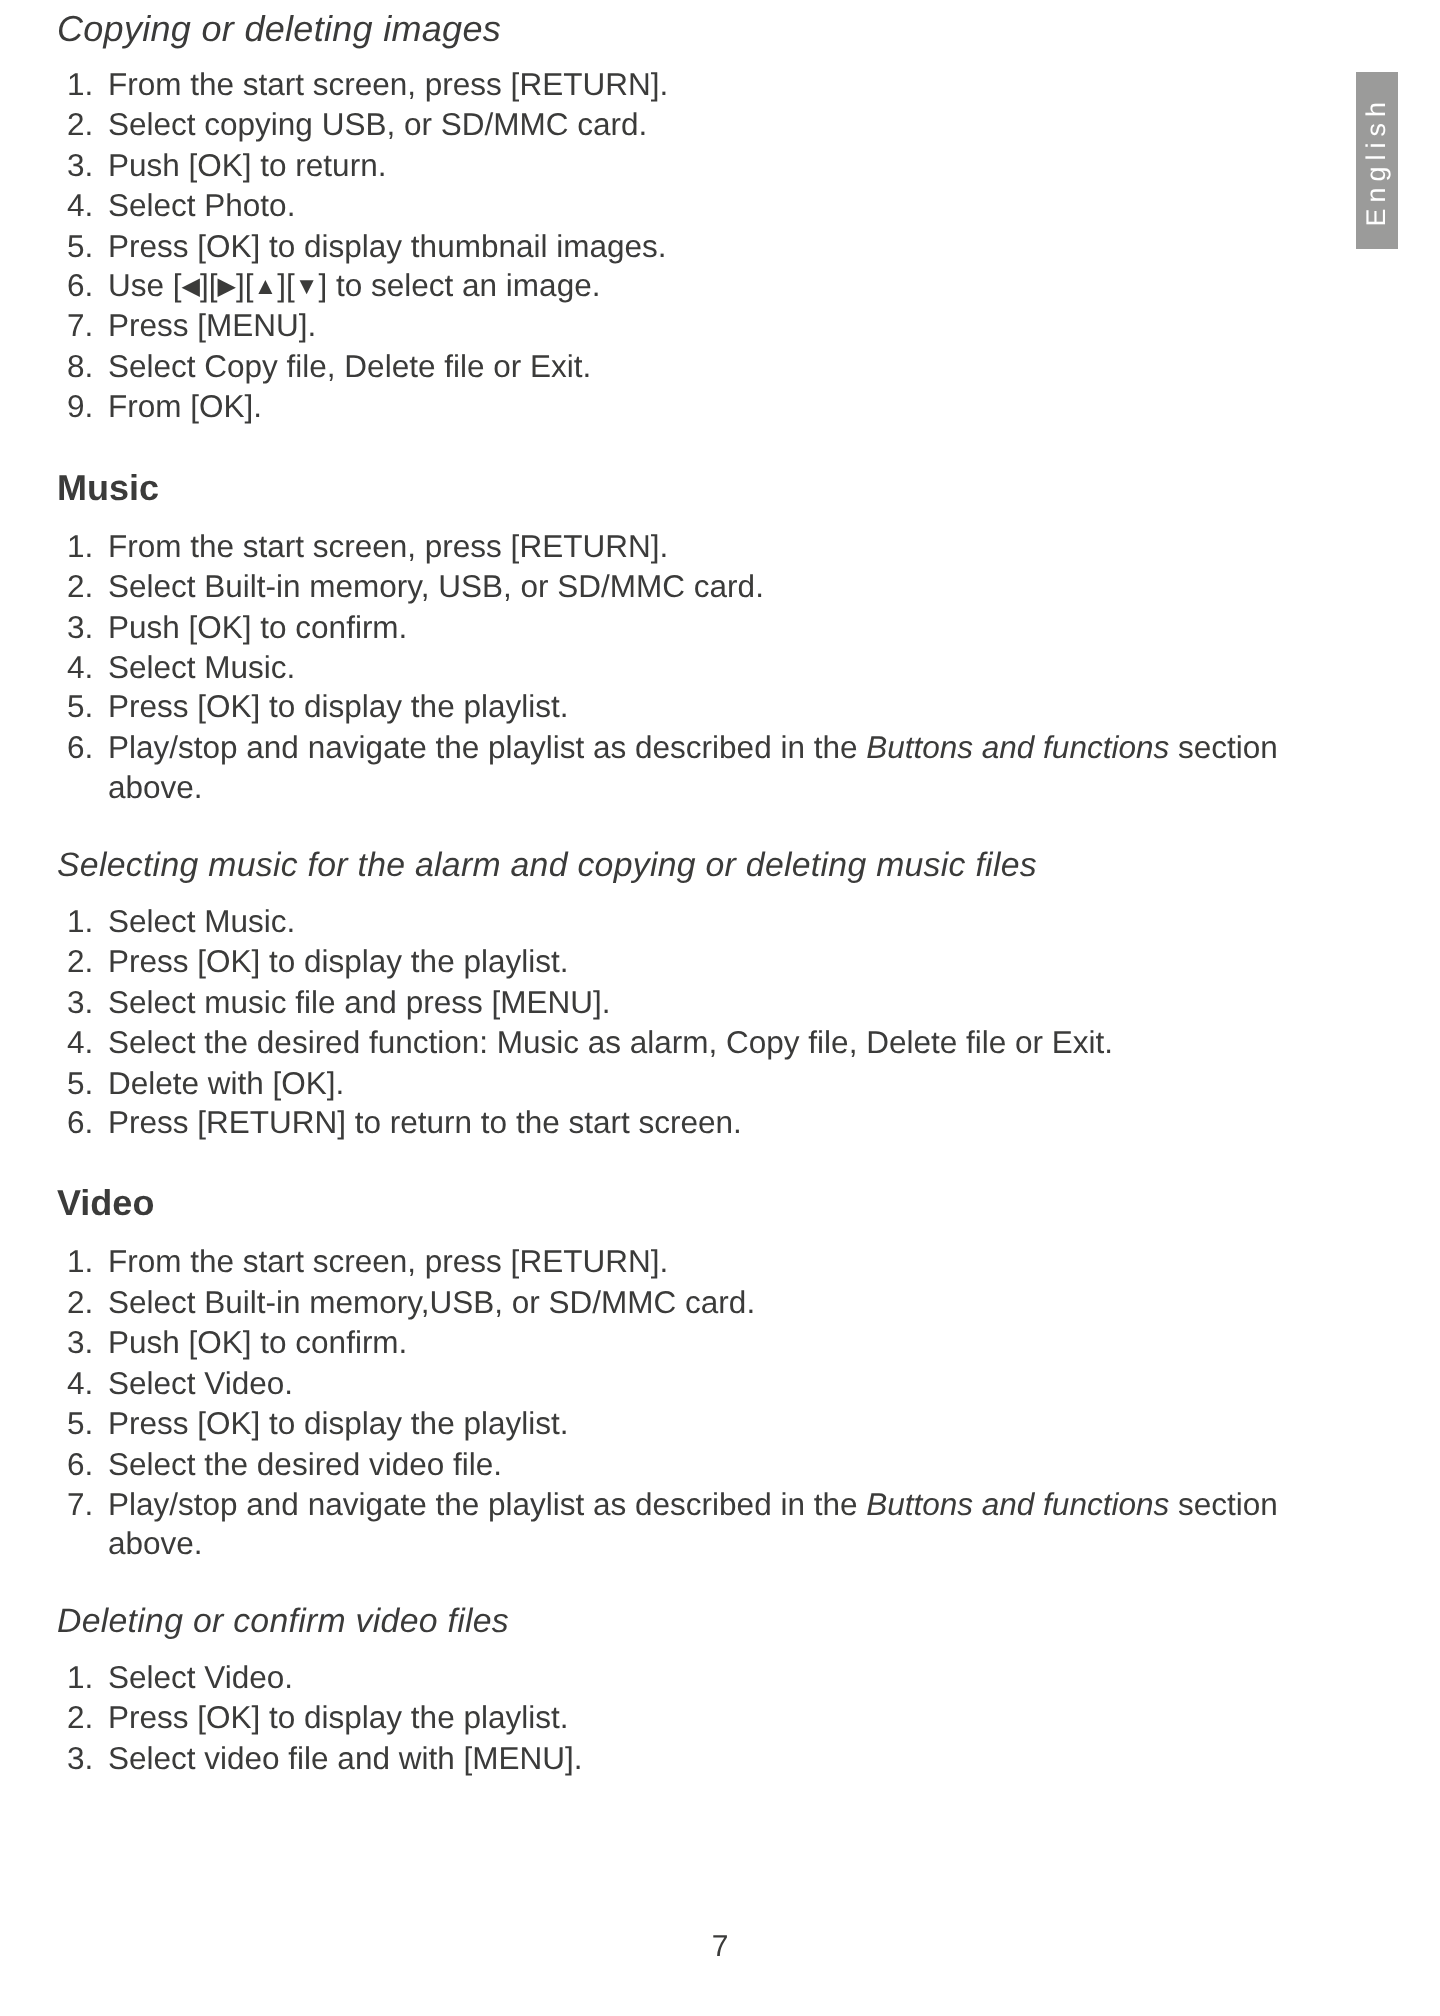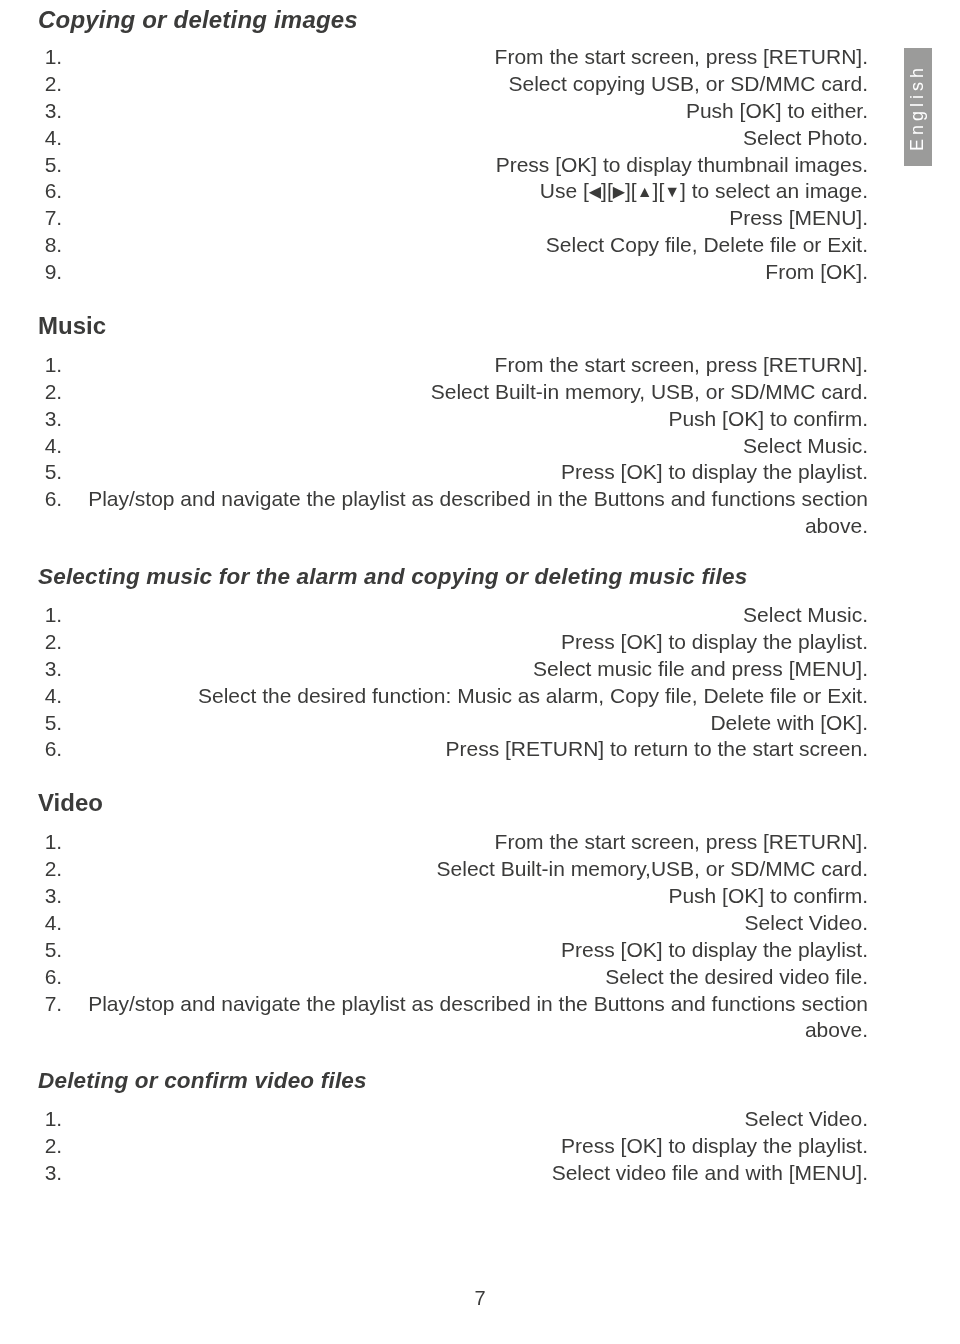--- a/index.html
+++ b/index.html
@@ -1,45 +1,45 @@
 <!DOCTYPE html>
 <html><head>
 <meta charset="utf-8">
 <style>
   html,body{margin:0;padding:0;background:#fff;}
   .page{width:960px;height:1344px;position:relative;font-family:Helvetica,Arial,sans-serif;color:#3b3b3a;}
   .content{position:absolute;left:38px;top:6px;width:830px;}
-  h2{font-size:24px;font-weight:bold;font-style:italic;margin:0 0 10px 0;letter-spacing:0.2px;}
+  h2{font-size:24px;font-weight:normal;font-style:italic;margin:0 0 10px 0;letter-spacing:0.2px;}
   h3{font-size:24px;font-weight:bold;margin:26px 0 12px 0;}
-  h4{font-size:22.5px;font-weight:bold;font-style:italic;margin:24px 0 12px 0;letter-spacing:0.2px;}
+  h4{font-size:22.5px;font-weight:normal;font-style:italic;margin:24px 0 12px 0;letter-spacing:0.2px;}
   ol{margin:0 0 0 0;padding-left:30px;font-size:21px;line-height:1.28;}
-  ol li{padding-left:4px;margin:0;text-align:right;}
+  ol li{padding-left:4px;margin:0;}
   .b{font-weight:normal;}
-  .i{}
+  .i{font-style:italic;}
   .tab{position:absolute;right:28px;top:48px;width:28px;height:118px;background:#9b9b9a;display:flex;align-items:center;justify-content:center;}
   .tab span{color:#fff;font-size:18px;letter-spacing:4px;transform:rotate(-90deg);white-space:nowrap;font-weight:400;}
   .pgnum{position:absolute;bottom:34px;left:0;width:960px;text-align:center;font-size:20px;color:#3b3b3a;}
   .tri{display:inline-block;font-size:16px;line-height:1;vertical-align:1px;}
 </style>
 </head>
 <body>
 
 <div class="page">
 
   <div class="tab">
     <span>English</span>
   </div>
 
   <div class="content">
 
     <h2>Copying or deleting images</h2>
     <ol>
       <li><span>From the start screen, press [</span><span>RETURN</span><span>].</span></li>
       <li><span>Select copying </span><span class="b">USB</span><span>, or </span><span class="b">SD/MMC card</span><span>.</span></li>
-      <li><span>Push [OK</span><span>] to either.</span></li>
+      <li><span>Push [OK</span><span>] to return.</span></li>
       <li><span>Select </span><span class="b">Photo</span><span>.</span></li>
       <li>Press [OK] to display thumbnail images.</li>
       <li><span>Use [</span><span class="tri">◀</span><span>][</span><span class="tri">▶</span><span>][</span><span class="tri">▲</span><span>][</span><span class="tri">▼</span><span>] to select an image.</span></li>
       <li><span>Press [</span><span>MENU</span><span>].</span></li>
       <li><span>Select </span><span class="b">Copy file</span><span>, </span><span class="b">Delete file</span><span> or </span><span class="b">Exit</span><span>.</span></li>
       <li>From [OK].</li>
     </ol>
 
     <h3>Music</h3>
     <ol>

